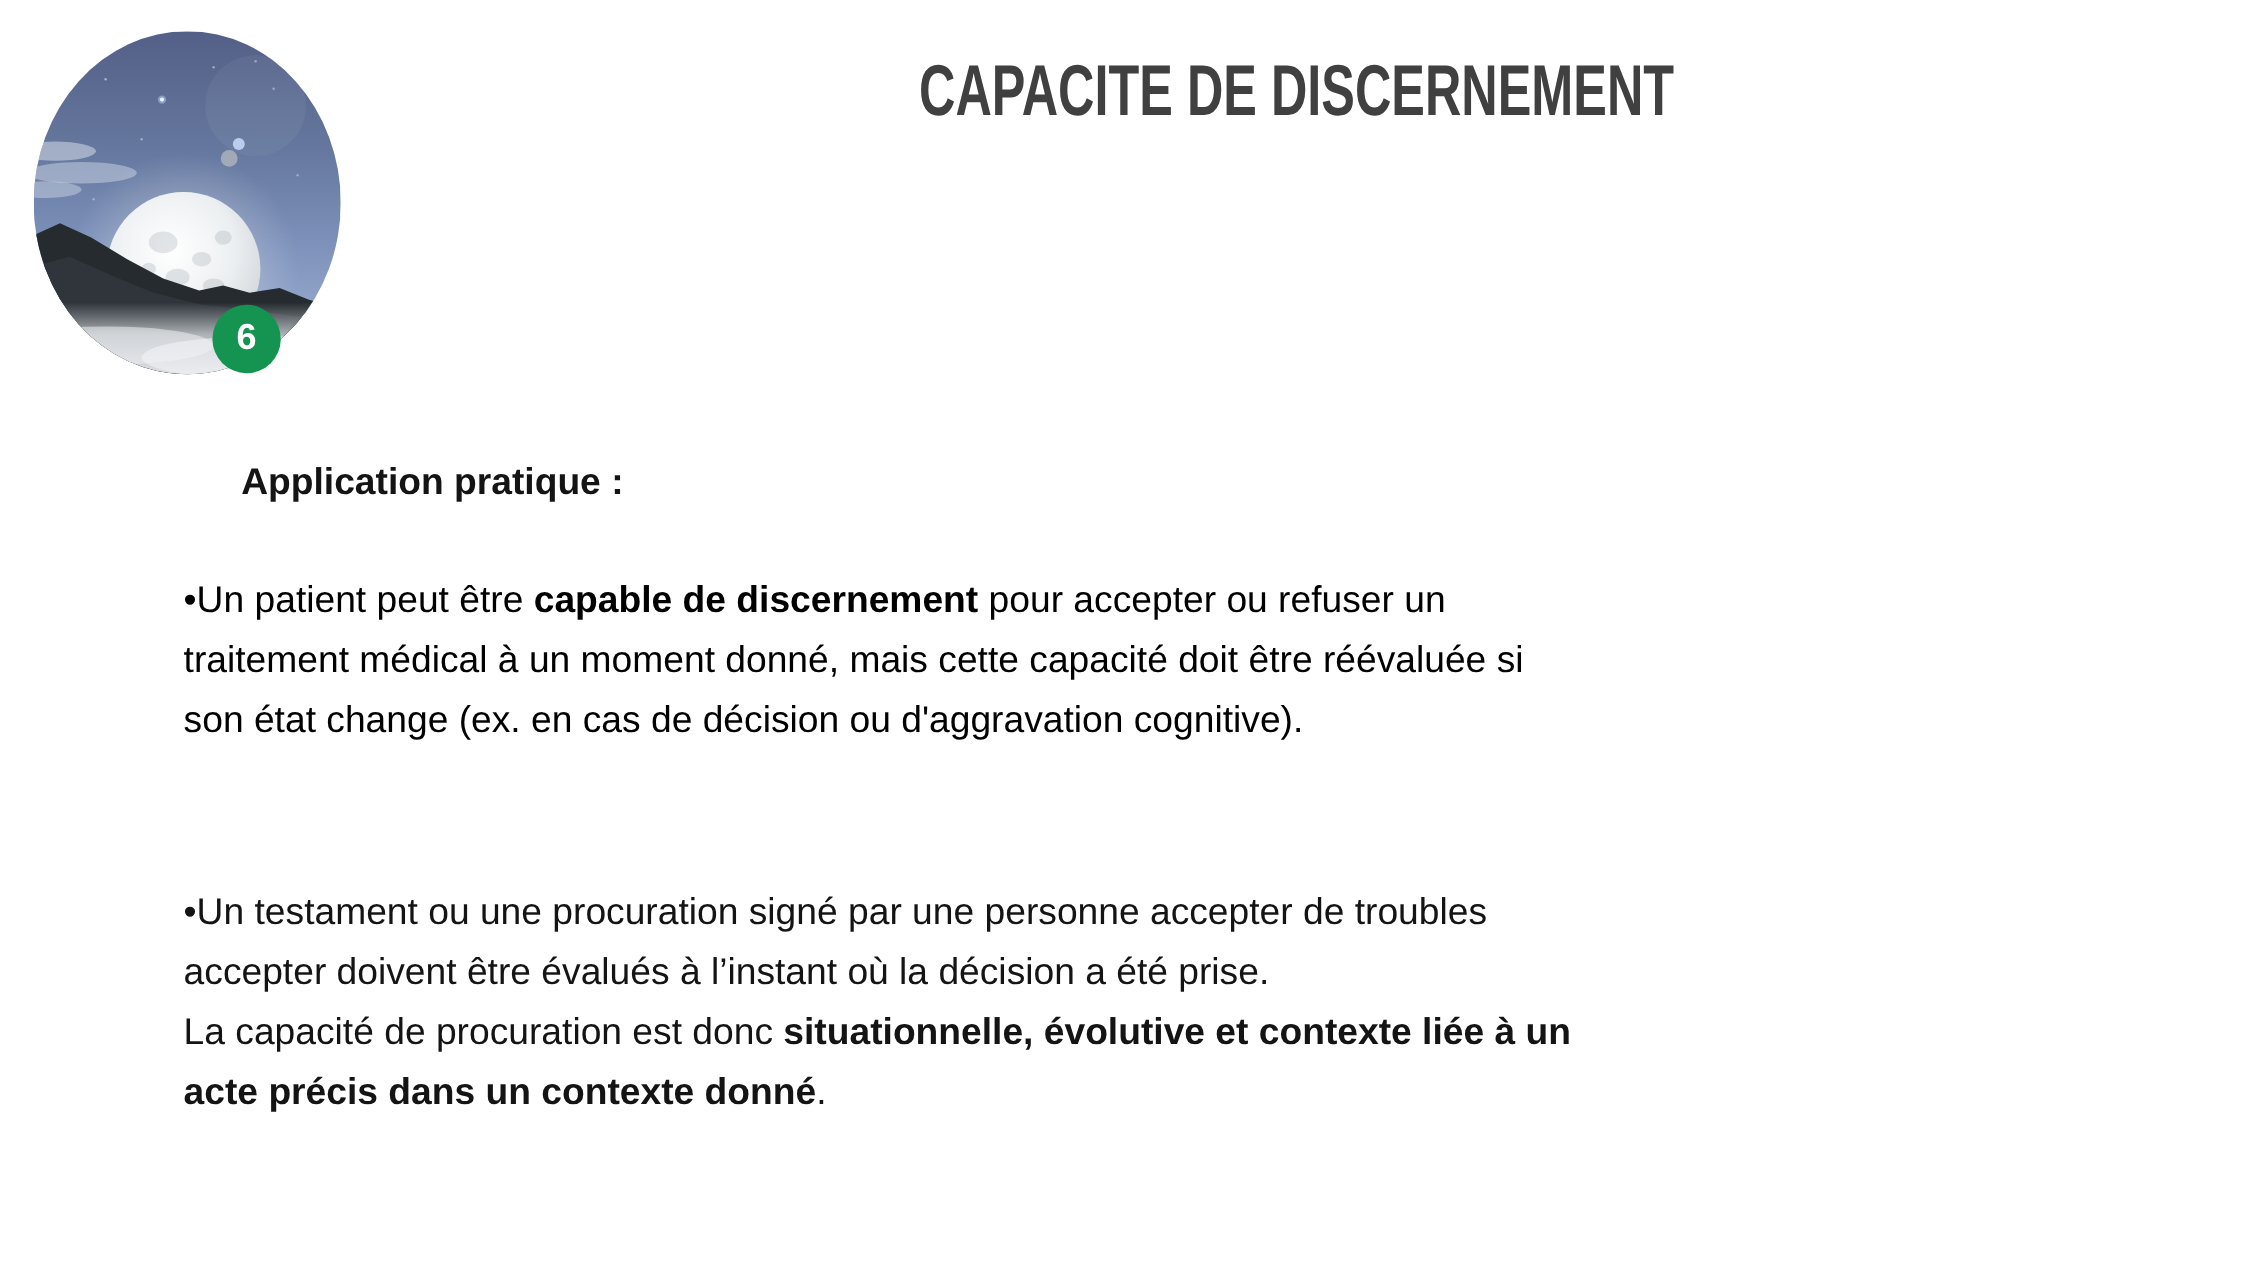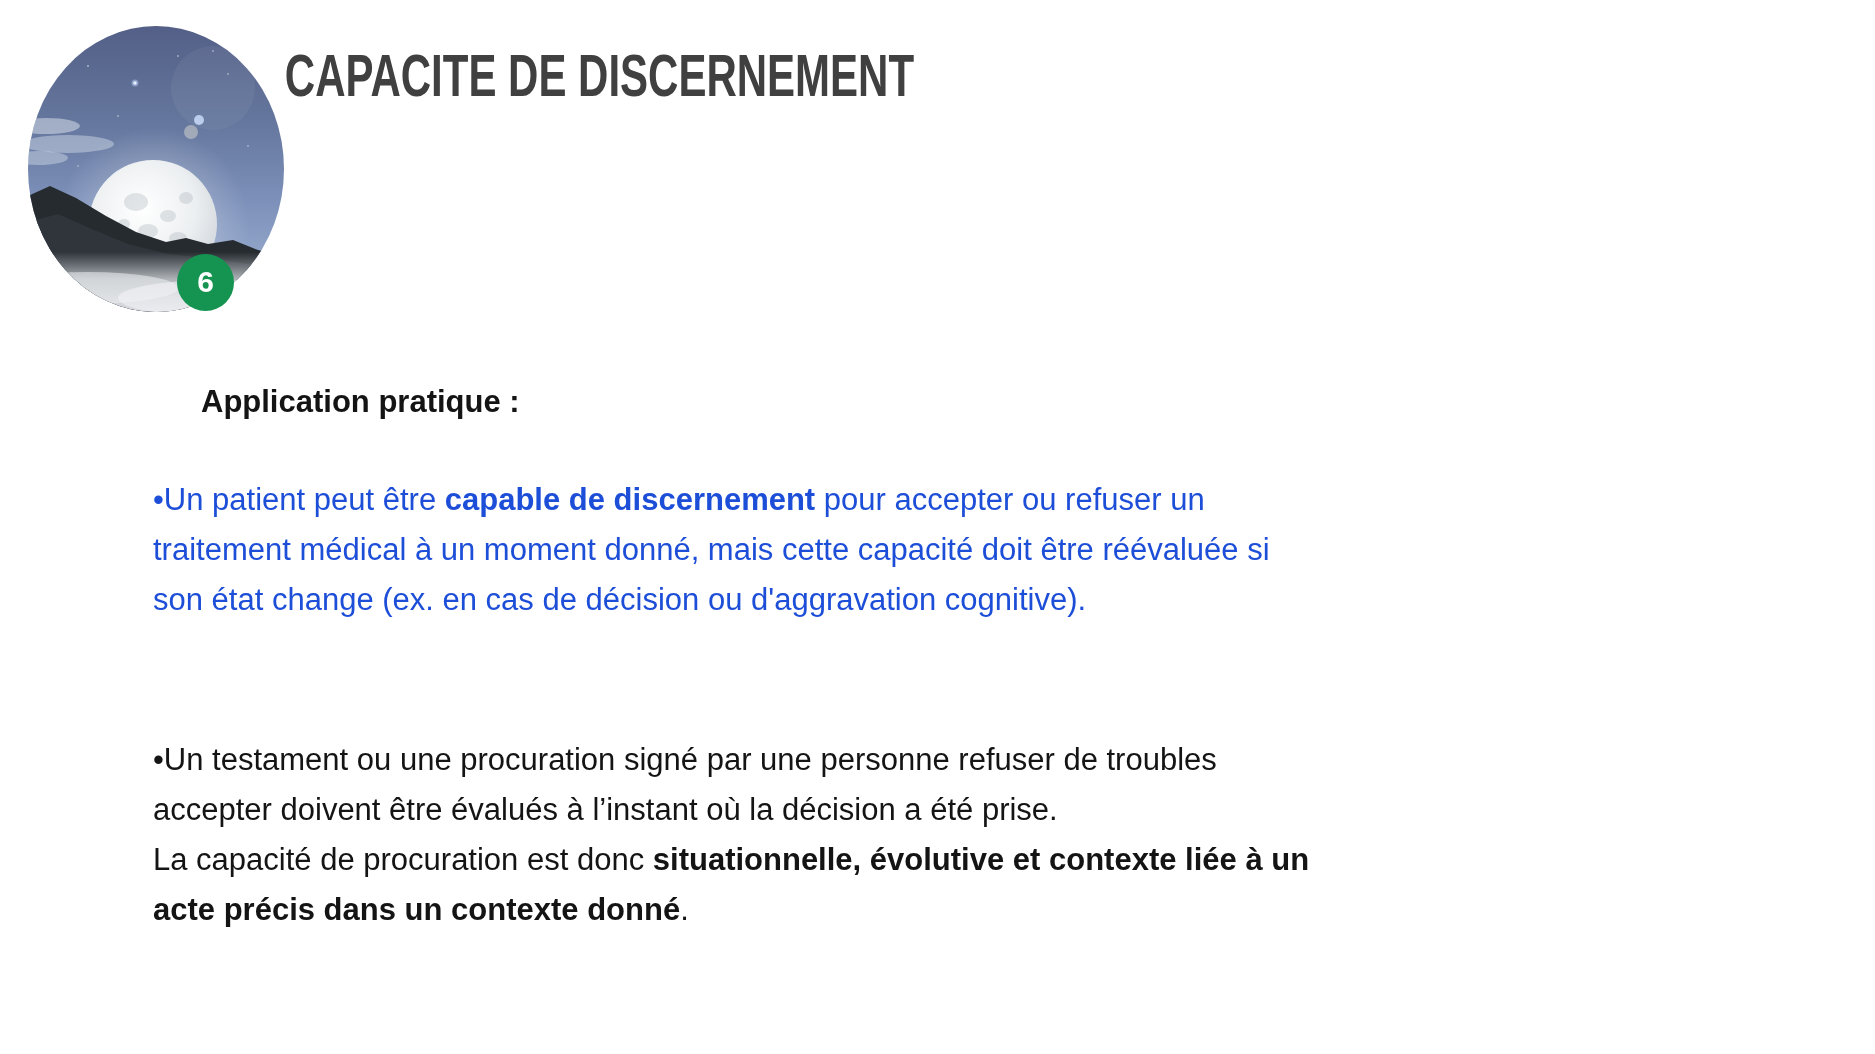--- a/index.html
+++ b/index.html
@@ -49,21 +49,21 @@
     transform: translateY(-1px);
   }
 
   
   .title {
     position: absolute;
     left: 150px;
     top: 40px;
     width: 1380px;
     margin: 0;
-    text-align: left;
+    text-align: right;
     color: #404040;
     font-size: 60px;
     font-weight: 700;
     line-height: 72px;
     white-space: nowrap;
   }
   .title .condensed {
     display: inline-block;
     transform: scaleX(0.70);
     transform-origin: 50% 50%;
@@ -160,26 +160,26 @@
   </div>
 
   <div class="badge" style="background: rgb(20, 148, 80);">
     <span>6</span>
   </div>
 
   <h1 class="title" style="color: rgb(64, 64, 64);"><span class="condensed">CAPACITE DE DISCERNEMENT</span></h1>
 
   <div class="txt heading" style="color: rgb(20, 20, 20); margin-left: 48px;">Application pratique :</div>
 
-  <div class="txt para-1" style="color: #1d4ed8;">
+  <div class="txt para-1" style="color: #000000;">
     <div class="line"><span>•Un patient peut être </span><b>capable de discernement</b><span> pour accepter ou refuser un</span></div>
     <div class="line">traitement médical à un moment donné, mais cette capacité doit être réévaluée si</div>
     <div class="line">son état change (ex. en cas de décision ou d'aggravation cognitive).</div>
   </div>
 
   <div class="txt para-2" style="color: rgb(20, 20, 20);">
-    <div class="line">•Un testament ou une procuration signé par une personne refuser de troubles</div>
+    <div class="line">•Un testament ou une procuration signé par une personne accepter de troubles</div>
     <div class="line">accepter doivent être évalués à l’instant où la décision a été prise.</div>
     <div class="line"><span>La capacité de procuration est donc </span><b>situationnelle, évolutive et contexte liée à un</b></div>
     <div class="line"><b>acte précis dans un contexte donné</b><span>.</span></div>
   </div>
 
 </div>
 
 </body></html>

